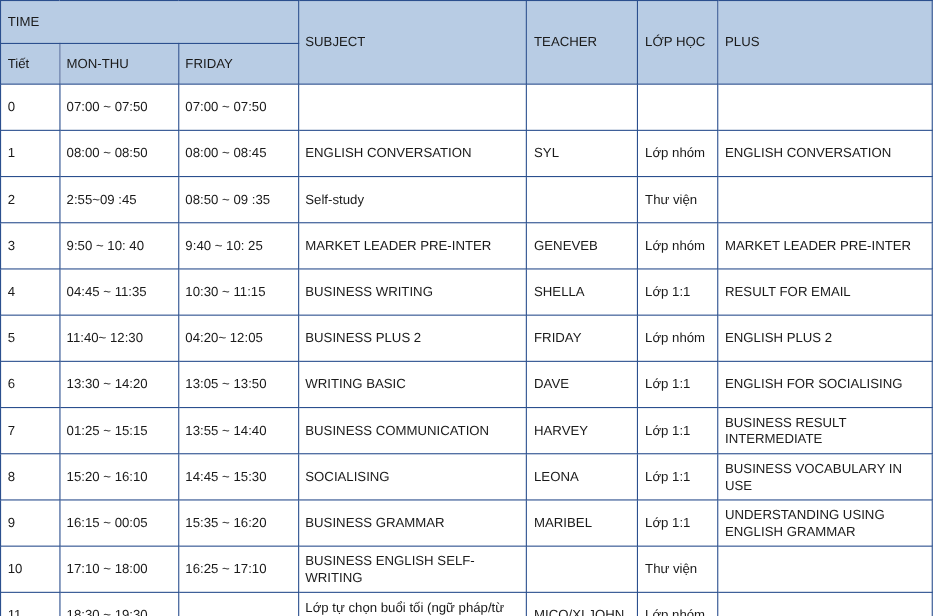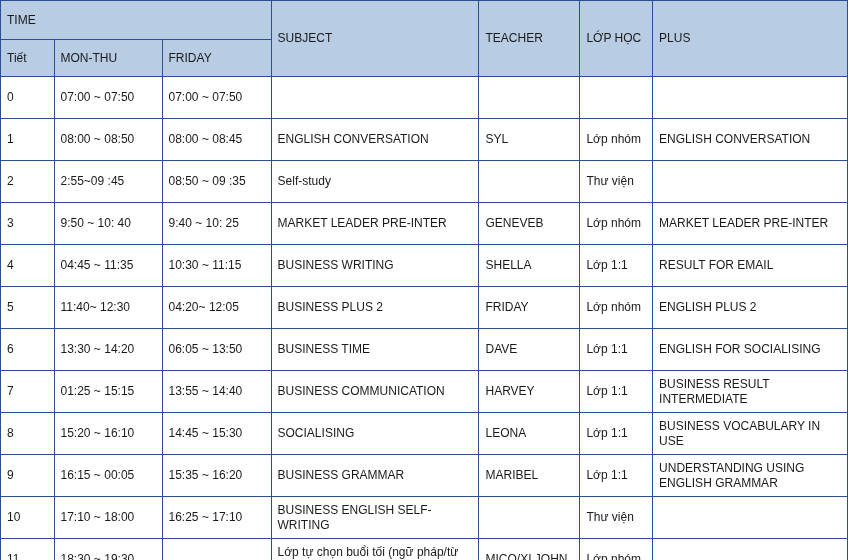--- a/index.html
+++ b/index.html
@@ -137,22 +137,22 @@
       <td>11:40~ 12:30</td>
       <td>04:20~ 12:05</td>
       <td>BUSINESS PLUS 2</td>
       <td>FRIDAY</td>
       <td>Lớp nhóm</td>
       <td>ENGLISH PLUS 2</td>
     </tr>
     <tr class="r-row">
       <td class="tiet">6</td>
       <td>13:30 ~ 14:20</td>
-      <td>06:05 ~ 13:50</td>
-      <td>BUSINESS TIME</td>
+      <td>13:05 ~ 13:50</td>
+      <td>WRITING BASIC</td>
       <td>DAVE</td>
       <td>Lớp 1:1</td>
       <td>ENGLISH FOR SOCIALISING</td>
     </tr>
     <tr class="r-row">
       <td class="tiet">7</td>
       <td>01:25 ~ 15:15</td>
       <td>13:55 ~ 14:40</td>
       <td>BUSINESS COMMUNICATION</td>
       <td>HARVEY</td>

